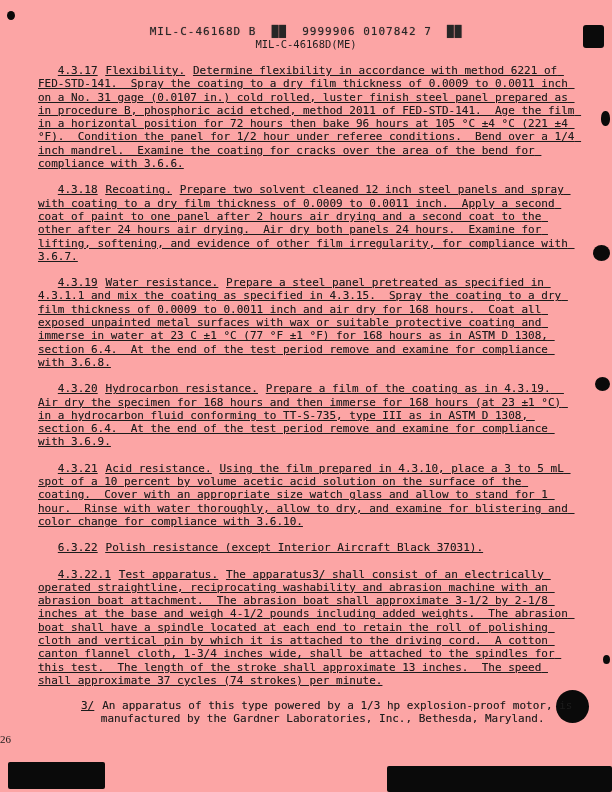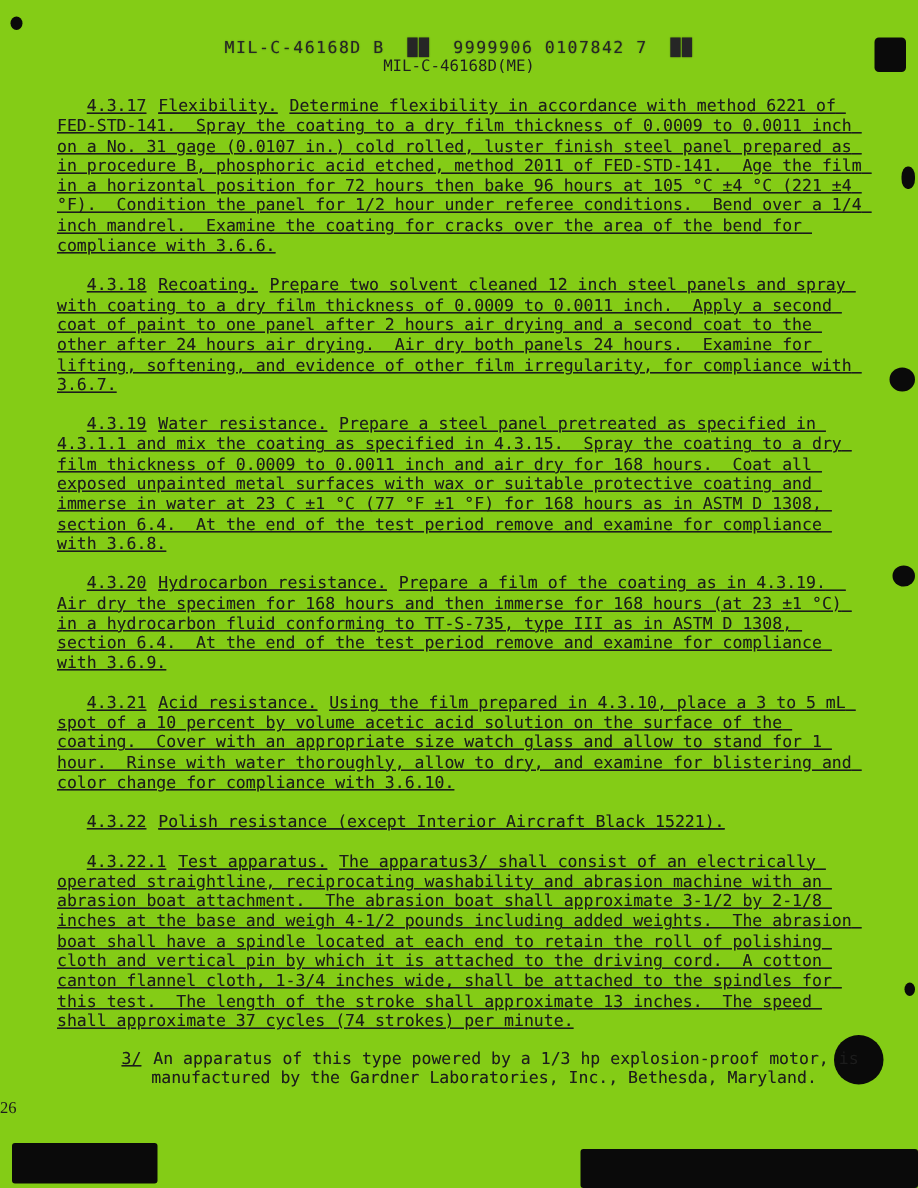--- a/index.html
+++ b/index.html
@@ -5,21 +5,21 @@
   * { box-sizing: border-box; }
   html, body { margin: 0; padding: 0; }
   body {
     width: 612px; height: 792px;
     background: #d8d6d0;
     font-family: "DejaVu Sans Mono", "Liberation Mono", monospace;
   }
   .page {
     position: relative;
     width: 612px; height: 792px;
-    background: #84cc16;
+    background: #fca5a5;
     overflow: hidden;
     color: #1c1c1c;
   }
   
   .header { position: absolute; top: 25px; left: 0; width: 612px; text-align: center; }
   .scanline {
     font-size: 11px; letter-spacing: 1px; color: #262626;
     text-shadow: 0 0 1px rgba(0,0,0,.4);
     white-space: pre;
   }
@@ -85,21 +85,21 @@
     <div class="scanline">MIL-C-46168D B  ██  9999906 0107842 7  ██</div>
     <div class="docid">MIL-C-46168D(ME)</div>
   </div>
 
   <div class="content">
     <p class="para"><span class="num">4.3.17</span><span class="title">Flexibility.</span><span class="body">Determine flexibility in accordance with method 6221 of FED-STD-141.  Spray the coating to a dry film thickness of 0.0009 to 0.0011 inch on a No. 31 gage (0.0107 in.) cold rolled, luster finish steel panel prepared as in procedure B, phosphoric acid etched, method 2011 of FED-STD-141.  Age the film in a horizontal position for 72 hours then bake 96 hours at 105 °C ±4 °C (221 ±4 °F).  Condition the panel for 1/2 hour under referee conditions.  Bend over a 1/4 inch mandrel.  Examine the coating for cracks over the area of the bend for compliance with 3.6.6.</span></p>
     <p class="para"><span class="num">4.3.18</span><span class="title">Recoating.</span><span class="body">Prepare two solvent cleaned 12 inch steel panels and spray with coating to a dry film thickness of 0.0009 to 0.0011 inch.  Apply a second coat of paint to one panel after 2 hours air drying and a second coat to the other after 24 hours air drying.  Air dry both panels 24 hours.  Examine for lifting, softening, and evidence of other film irregularity, for compliance with 3.6.7.</span></p>
     <p class="para"><span class="num">4.3.19</span><span class="title">Water resistance.</span><span class="body">Prepare a steel panel pretreated as specified in 4.3.1.1 and mix the coating as specified in 4.3.15.  Spray the coating to a dry film thickness of 0.0009 to 0.0011 inch and air dry for 168 hours.  Coat all exposed unpainted metal surfaces with wax or suitable protective coating and immerse in water at 23 C ±1 °C (77 °F ±1 °F) for 168 hours as in ASTM D 1308, section 6.4.  At the end of the test period remove and examine for compliance with 3.6.8.</span></p>
     <p class="para"><span class="num">4.3.20</span><span class="title">Hydrocarbon resistance.</span><span class="body">Prepare a film of the coating as in 4.3.19.  Air dry the specimen for 168 hours and then immerse for 168 hours (at 23 ±1 °C) in a hydrocarbon fluid conforming to TT-S-735, type III as in ASTM D 1308, section 6.4.  At the end of the test period remove and examine for compliance with 3.6.9.</span></p>
     <p class="para"><span class="num">4.3.21</span><span class="title">Acid resistance.</span><span class="body">Using the film prepared in 4.3.10, place a 3 to 5 mL spot of a 10 percent by volume acetic acid solution on the surface of the coating.  Cover with an appropriate size watch glass and allow to stand for 1 hour.  Rinse with water thoroughly, allow to dry, and examine for blistering and color change for compliance with 3.6.10.</span></p>
-    <p class="para"><span class="num">4.3.22</span><span class="title">Polish resistance (except Interior Aircraft Black 15221).</span><span class="body"></span></p>
+    <p class="para"><span class="num">6.3.22</span><span class="title">Polish resistance (except Interior Aircraft Black 37031).</span><span class="body"></span></p>
     <p class="para"><span class="num">4.3.22.1</span><span class="title">Test apparatus.</span><span class="body">The apparatus3/ shall consist of an electrically operated straightline, reciprocating washability and abrasion machine with an abrasion boat attachment.  The abrasion boat shall approximate 3-1/2 by 2-1/8 inches at the base and weigh 4-1/2 pounds including added weights.  The abrasion boat shall have a spindle located at each end to retain the roll of polishing cloth and vertical pin by which it is attached to the driving cord.  A cotton canton flannel cloth, 1-3/4 inches wide, shall be attached to the spindles for this test.  The length of the stroke shall approximate 13 inches.  The speed shall approximate 37 cycles (74 strokes) per minute.</span></p>
   </div>
 
   <div class="footnote"><span class="fn-marker">3/</span><span class="fn-text">An apparatus of this type powered by a 1/3 hp explosion-proof motor, is manufactured by the Gardner Laboratories, Inc., Bethesda, Maryland.</span></div>
 
   <div class="pagenum">26</div>
 
 </div>
 
 </body></html>

